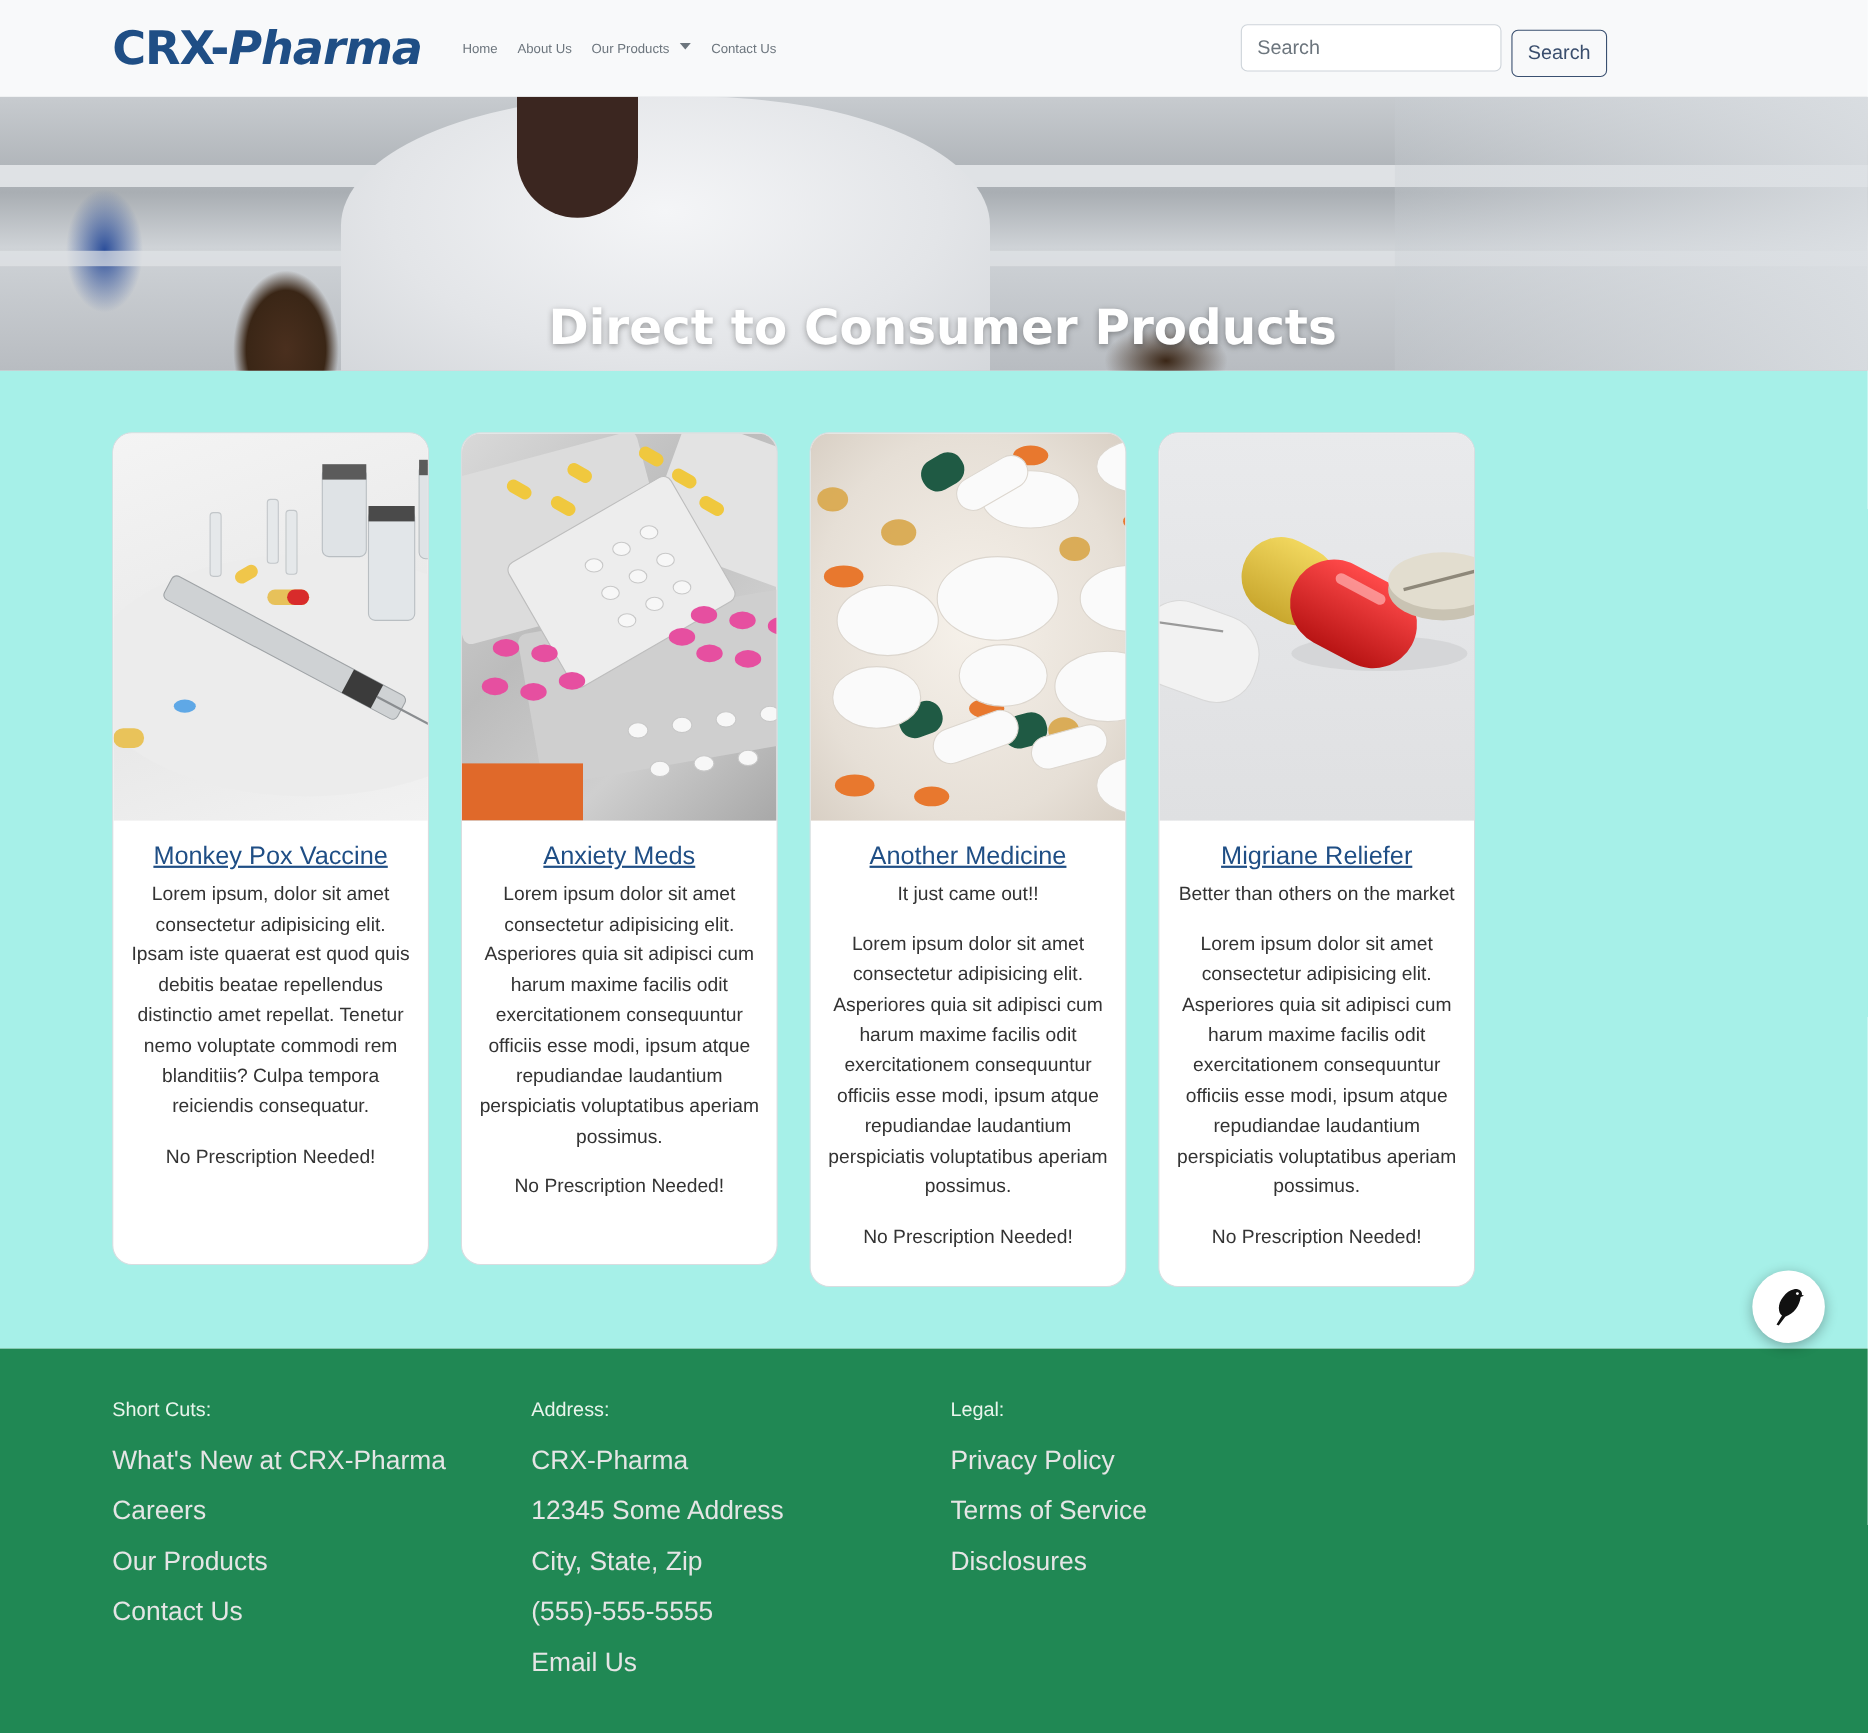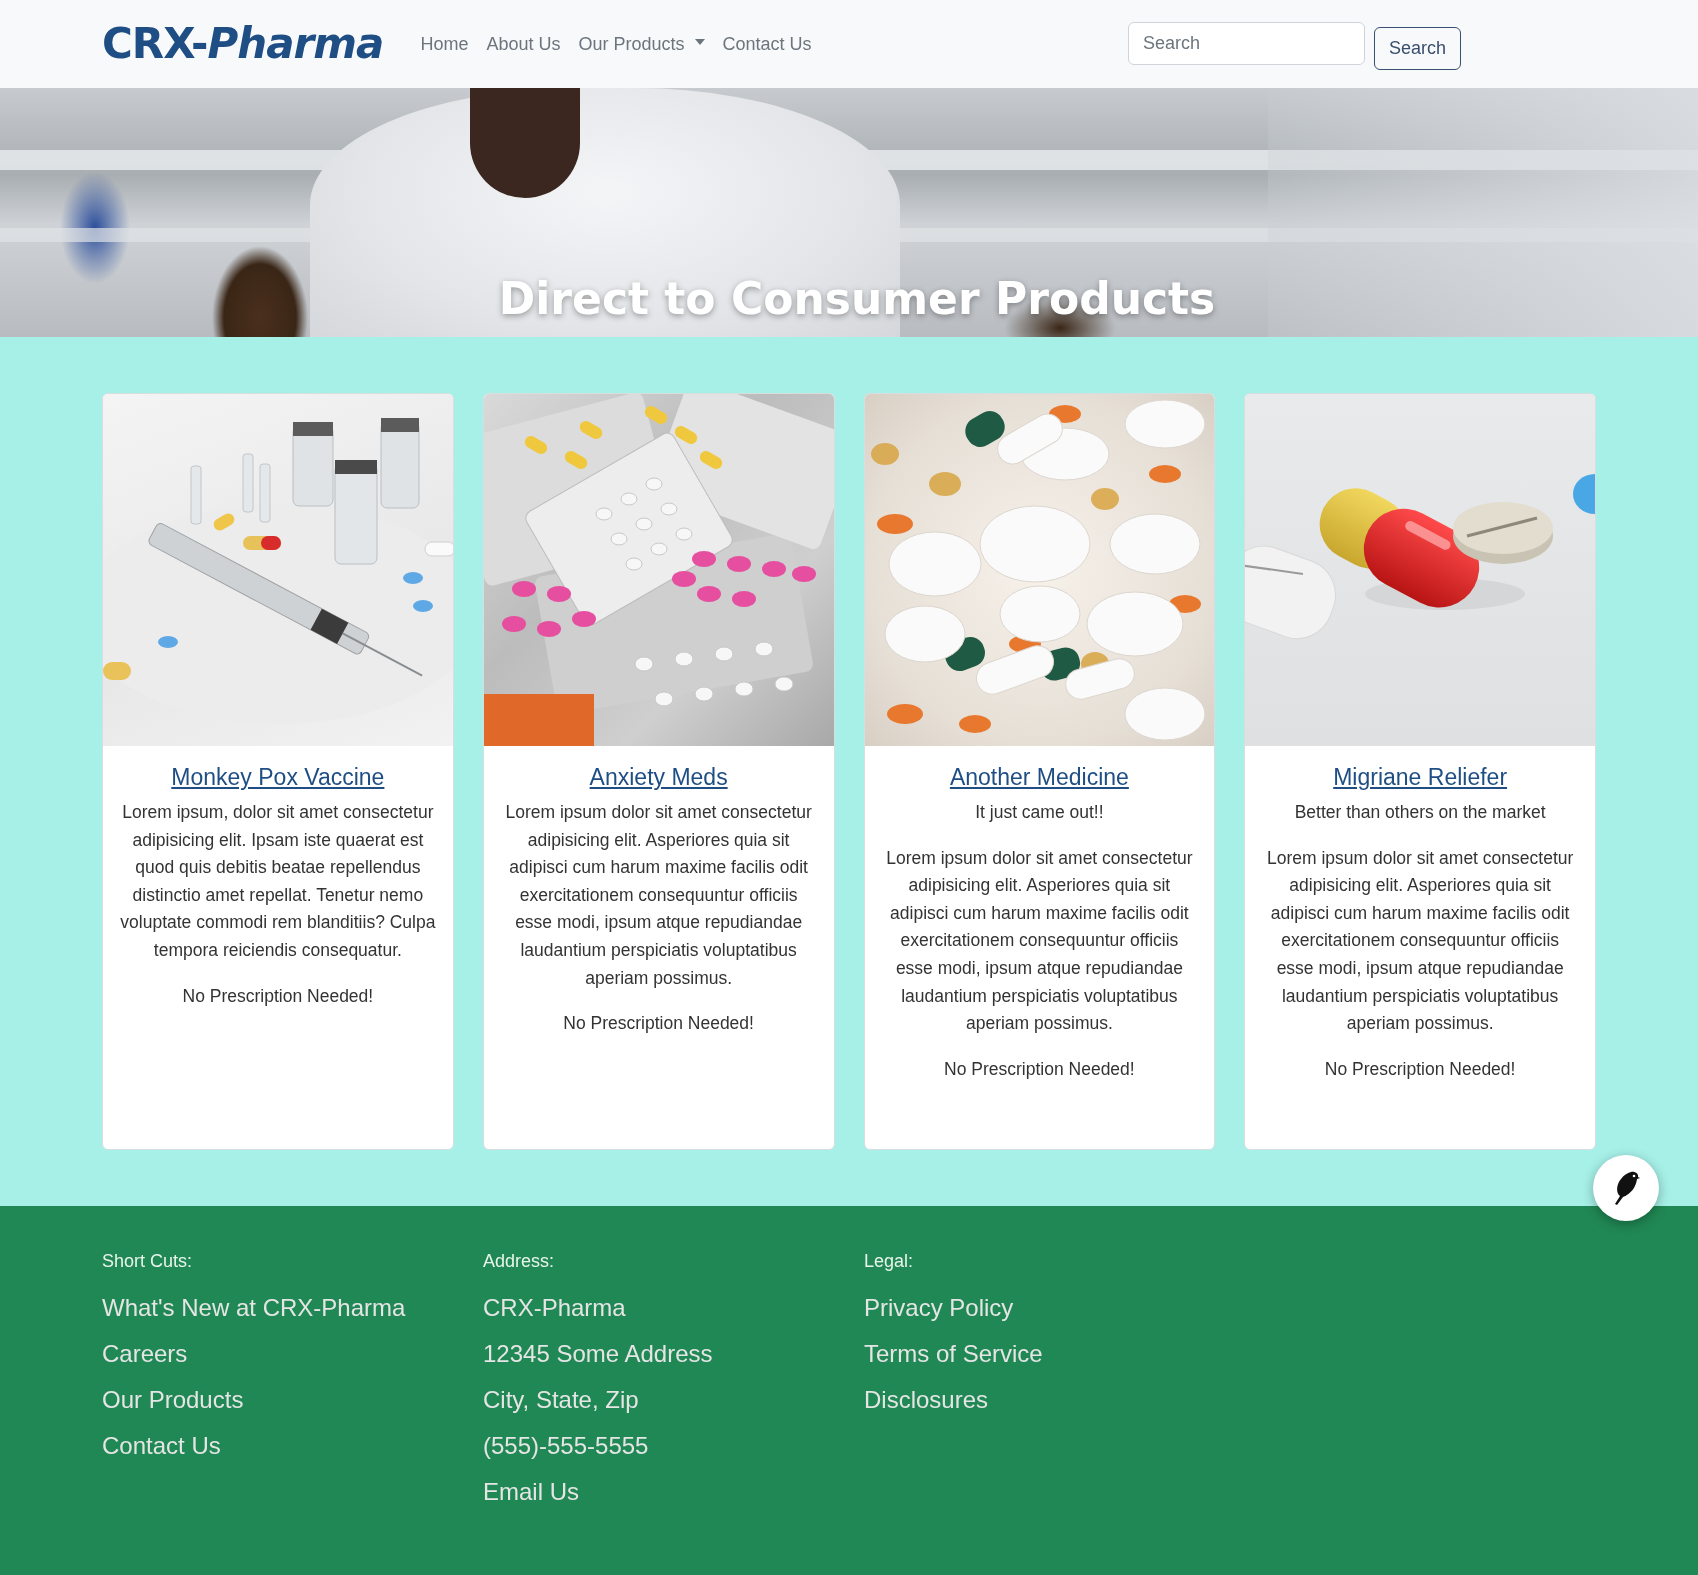--- a/index.html
+++ b/index.html
@@ -12,21 +12,21 @@
     padding: 0 102px; position: relative;
   }
   .brand {
     font-family: "DejaVu Sans", sans-serif; font-weight: bold; font-size: 42px;
     color: #1f4e85; letter-spacing: -1px; text-decoration: none; margin-right: 28px;
     line-height: 1;
   }
   .brand .brand-b { font-style: italic; }
   .nav-links { display: flex; align-items: center; gap: 0; }
   .nav-link {
-    color: #6c757d; font-size: 18px; padding: 8px 9px; text-decoration: none;
+    color: #6c757d; font-size: 12px; padding: 8px 9px; text-decoration: none;
     display: flex; align-items: center; cursor: pointer;
   }
   .caret {
     display: inline-block; width: 0; height: 0; margin-left: 10px;
     border-left: 5px solid transparent; border-right: 5px solid transparent;
     border-top: 6px solid #6c757d; margin-top: -4px;
   }
   .search-form { position: absolute; right: 237px; top: 17px; display: flex; align-items: center; }
   .search-input {
     width: 237px; height: 43px; border: 1px solid #ced4da; border-radius: 6px;
@@ -76,21 +76,21 @@
     color: #ffffff; font-family: "DejaVu Sans", sans-serif; font-weight: bold; font-size: 44px;
     text-shadow: 0 2px 6px rgba(0,0,0,0.35); transform: translateY(-50%);
     margin-top: 27px; padding-left: 16px;
   }
 
   
   .products {
     background: #a6f0e8; padding: 56px 102px 56px 102px; display: flex; gap: 29px;
   }
   .card {
-    width: 352px; background: #fff; border: 1px solid #d8dde0; border-radius: 6px;
+    width: 288px; background: #fff; border: 1px solid #d8dde0; border-radius: 18px;
     overflow: hidden; align-self: flex-start;
   }
   .card.tall { min-height: 757px; }
   .card-img { width: 100%; height: 352px; position: relative; overflow: hidden; }
   .card-body { padding: 18px 16px 30px; text-align: center; }
   .card-title {
     display: inline-block; font-size: 23px; color: #1f4e85; text-decoration: underline;
     margin-bottom: 8px; cursor: pointer;
   }
   .card-text { font-size: 17.5px; line-height: 27.6px; color: #333; margin-bottom: 18px; }

